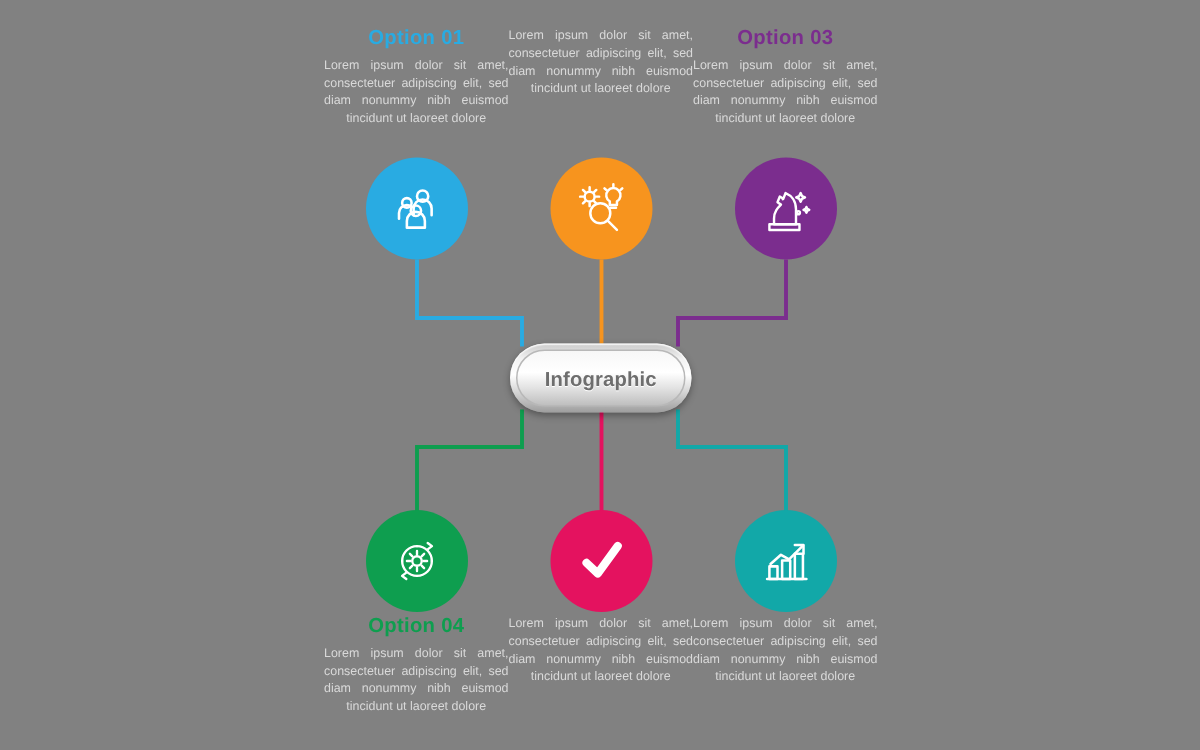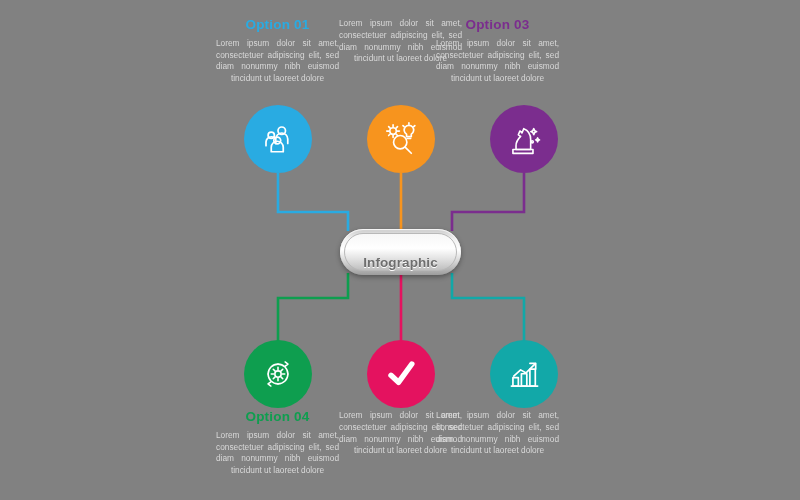--- a/index.html
+++ b/index.html
@@ -49,21 +49,21 @@
     text-align-last: center;
     margin: 0;
     padding: 0 1px;
   }
 
   .top-text  { top: 18px; }
   .bot-text  { top: 410px; }
 
   .col-1 { left: 215px; }
   .col-2 { left: 338px; }
-  .col-3 { left: 435px; }
+  .col-3 { left: 461px; }
 
   
   .node {
     position: absolute;
     width: 68px;
     height: 68px;
     border-radius: 50%;
     display: flex;
     align-items: center;
     justify-content: center;
@@ -94,21 +94,21 @@
     padding: 4px;
   }
   #center-badge-inner {
     width: 100%;
     height: 100%;
     border-radius: 19px;
     background: linear-gradient(180deg,#f7f7f7 0%,#ffffff 40%,#e3e3e3 68%,#bfbfbf 100%);
     border: 1px solid #b8b8b8;
     box-sizing: border-box;
     display: flex;
-    align-items: flex-end;
+    align-items: center;
     justify-content: center;
   }
   #center-badge-label {
     font-size: 13.5px;
     font-weight: bold;
     color: #6e6e6e;
     letter-spacing: .1px;
     text-shadow: 0 1px 0 #ffffff;
   }
 </style>

